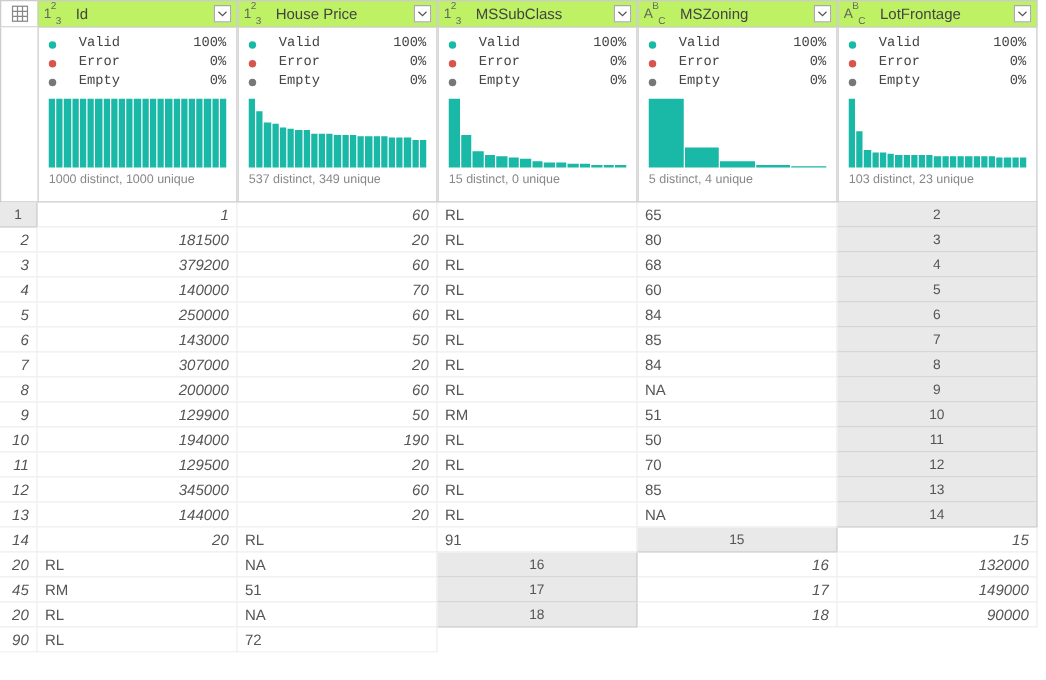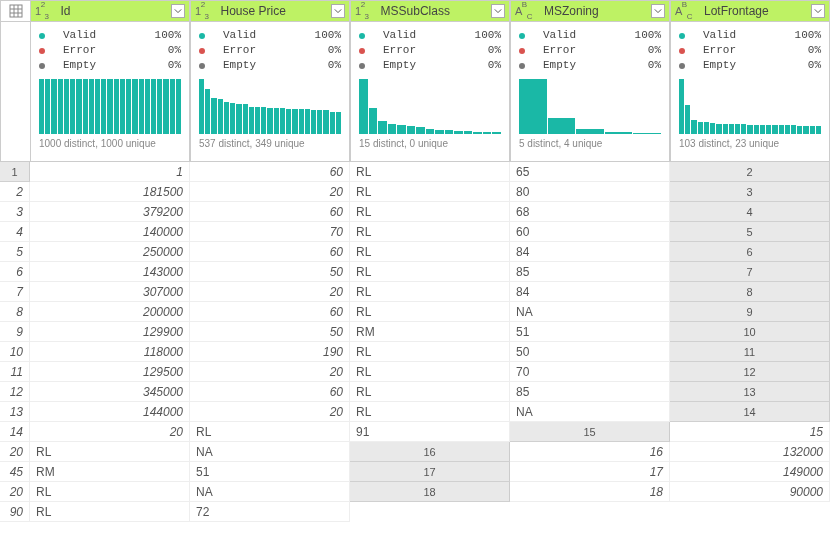--- a/index.html
+++ b/index.html
@@ -326,21 +326,21 @@
     <div class="cell txt">RL</div>
     <div class="cell txt">NA</div>
     <div class="rownum">9</div>
     <div class="cell num">9</div>
     <div class="cell num">129900</div>
     <div class="cell num">50</div>
     <div class="cell txt">RM</div>
     <div class="cell txt">51</div>
     <div class="rownum">10</div>
     <div class="cell num">10</div>
-    <div class="cell num">118000</div>
+    <div class="cell num">194000</div>
     <div class="cell num">190</div>
     <div class="cell txt">RL</div>
     <div class="cell txt">50</div>
     <div class="rownum">11</div>
     <div class="cell num">11</div>
     <div class="cell num">129500</div>
     <div class="cell num">20</div>
     <div class="cell txt">RL</div>
     <div class="cell txt">70</div>
     <div class="rownum">12</div>

